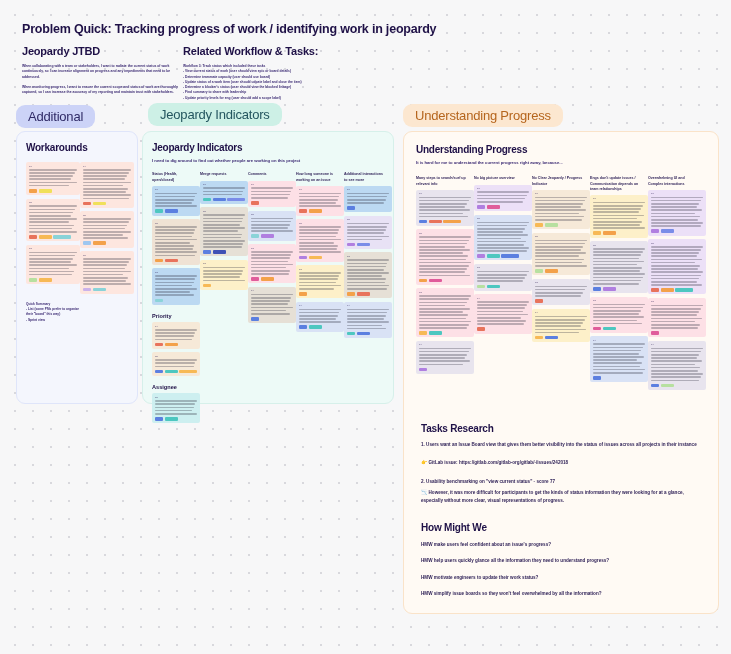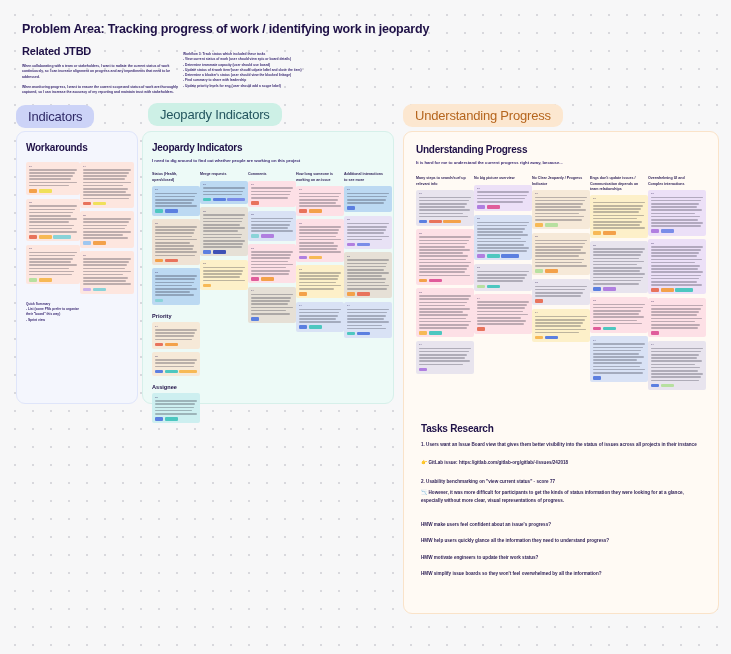--- a/index.html
+++ b/index.html
@@ -70,43 +70,44 @@
   .hmw h3{margin:0 0 9px 0;font-size:10px;font-weight:bold;color:#1f1147;letter-spacing:-0.2px;}
   .hmw p{margin:0 0 10px 0;font-size:4.6px;line-height:1.4;font-weight:bold;color:#2b1d54;}
 
   .quick{margin-top:5px;font-size:3.2px;line-height:1.6;font-weight:bold;color:#3b2a73;}
 </style>
 </head>
 <body>
 
 <div class="canvas">
 
-  <div class="page-title">Problem Area: Tracking progress of work / identifying work in jeopardy</div>
+  <div class="page-title">Problem Quick: Tracking progress of work / identifying work in jeopardy</div>
 
   <div class="jtbd">
-    <div class="block-h">Related JTBD</div>
+    <div class="block-h">Jeopardy JTBD</div>
     <div class="body" id="jtbd-body">
         <p>When collaborating with a team or stakeholders, I want to radiate the current status of work continuously, so I can increase alignment on progress and any impediments that need to be addressed.</p>
         <p>When monitoring progress, I want to ensure the current scope and status of work are thoroughly captured, so I can increase the accuracy of my reporting and maintain trust with stakeholders.</p>
       </div>
   </div>
 
   <div class="wf">
+    <div class="block-h">Related Workflow &amp; Tasks:</div>
     <div class="body" id="wf-body">
         <div>Workflow 3: Track status which included these tasks</div>
         <div>- View current status of work (user should view epic or board details)</div>
         <div>- Determine teammate capacity (user should use board)</div>
         <div>- Update status of a work item (user should udpate label and close the item)</div>
         <div>- Determine a blocker's status (user should view the blocked linkage)</div>
         <div>- Find summary to share with leadership</div>
         <div>- Update priority levels for eng (user should add a scope label)</div>
       </div>
   </div>
 
-  <div class="pill pill-workarounds">Indicators</div>
+  <div class="pill pill-workarounds">Additional</div>
   <div class="pill pill-jeopardy">Jeopardy Indicators</div>
   <div class="pill pill-understanding">Understanding Progress</div>
 
   <div class="panel panel-workarounds">
     <div style="padding:10px 9px 0 9px;">
       <div class="panel-title">Workarounds</div>
       <div class="cols" style="margin-top:9px;" id="wa-cols">
           <div class="col" style="width: 48px;">
             <div class="note" style="background: rgb(253, 230, 223); width: 48px;">
               <div class="nid">P1</div>
@@ -947,20 +948,21 @@
     </p>
     <div class="gap"></div>
     <p>2. Usability benchmarking on "view current status" - score 77</p>
     <p>
       <span class="emoji">📉</span>
       <span>However, it was more difficult for participants to get the kinds of status information they were looking for at a glance, especially without more clear, visual representations of progress.</span>
     </p>
   </div>
 
   <div class="hmw">
+    <h3>How Might We</h3>
     <div id="hmw-list">
         <p>HMW make users feel confident about an issue's progress?</p>
         <p>HMW help users quickly glance all the information they need to understand progress?</p>
         <p>HMW motivate engineers to update their work status?</p>
         <p>HMW simplify issue boards so they won't feel overwhelmed by all the information?</p>
       </div>
   </div>
 
 </div>
 

